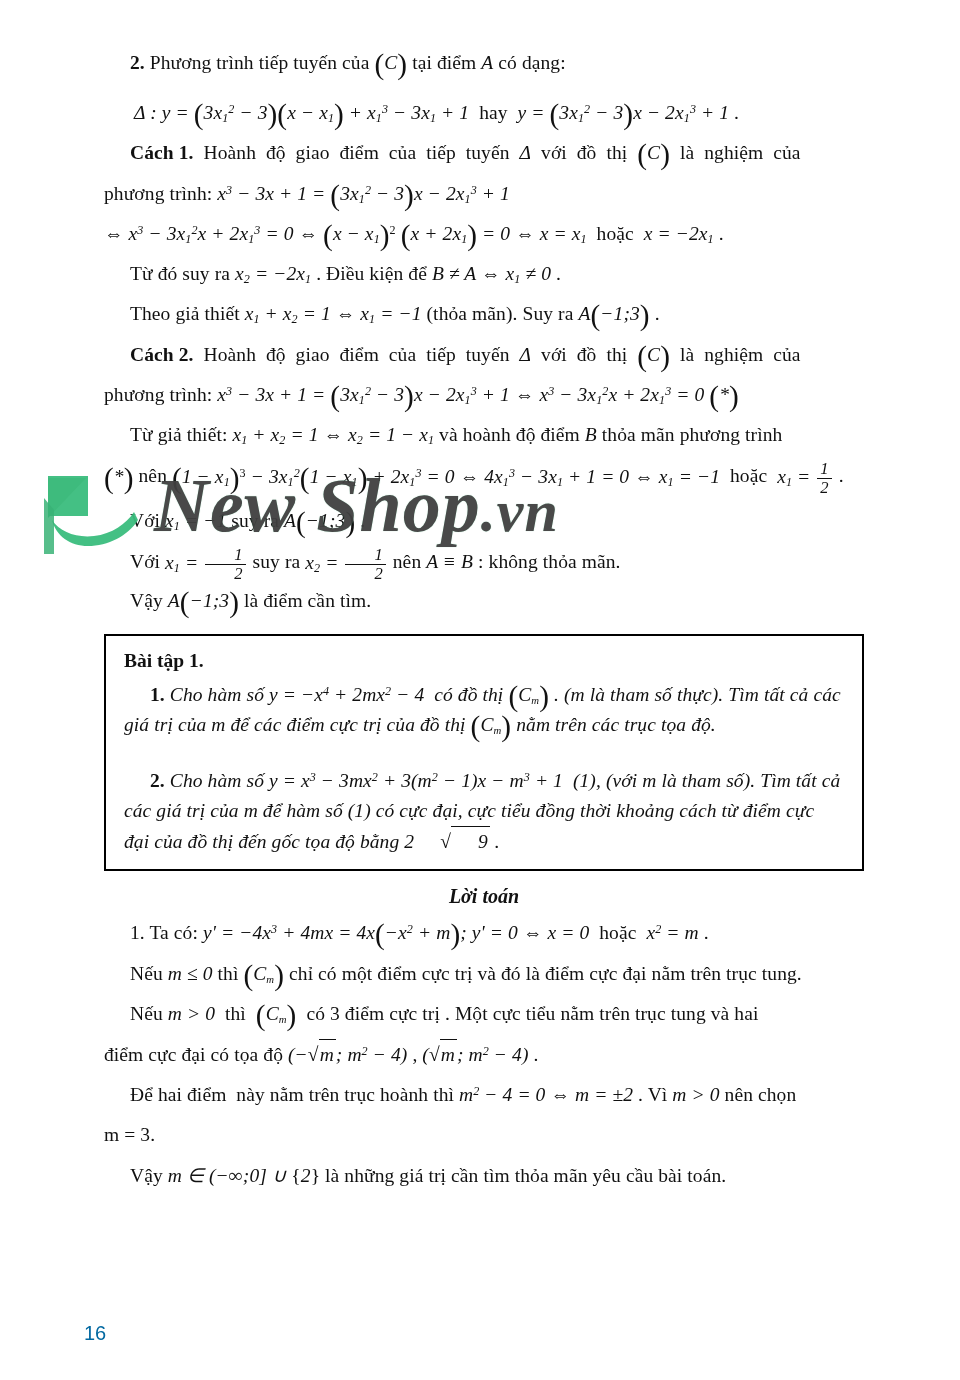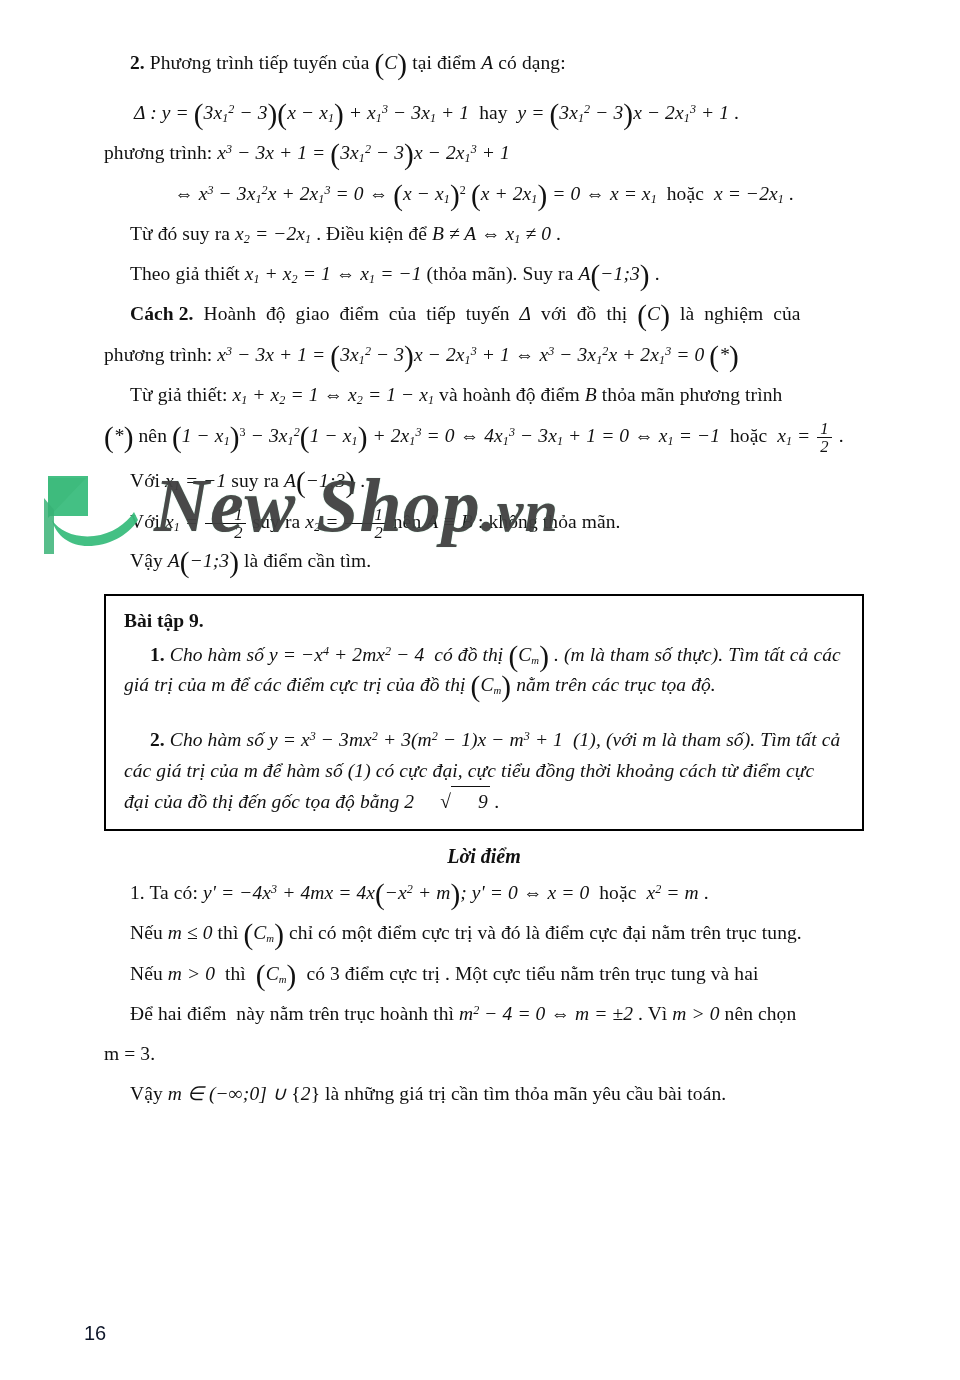--- a/index.html
+++ b/index.html
@@ -31,21 +31,21 @@
   .line {
     font-size: 19.5px;
     line-height: 1.55;
     margin: 0 0 10px 0;
     letter-spacing: 0.1px;
   }
   .indent {
     text-indent: 26px;
   }
   .center {
-    text-align: center;
+    text-align: left;
   }
   .bold { font-weight: bold; }
   .italic { font-style: italic; }
   .m {
     font-family: "Liberation Serif", serif;
     font-style: italic;
     white-space: nowrap;
   }
   sup, sub {
     font-size: 0.62em;
@@ -94,21 +94,21 @@
     font-style: italic;
     font-size: 20px;
     margin: 4px 0 10px 0;
   }
   .page-number {
     position: absolute;
     left: 84px;
     top: 1322px;
     font-size: 20px;
     font-family: "Liberation Sans", sans-serif;
-    color: #0f172a;
+    color: #0369a1;
   }
   
   .watermark {
     position: absolute;
     left: 34px;
     top: 450px;
     width: 720px;
     height: 130px;
     pointer-events: none;
     opacity: 0.95;
@@ -148,20 +148,25 @@
       tại điểm <span class="m">A</span> có dạng:
     </p>
 
     <p class="line" style="padding-left:30px;margin-top:20px;">
       <span class="m">Δ : y =
         <span class="big-paren">(</span>3x<sub>1</sub><sup>2</sup> − 3<span class="big-paren">)</span><span class="big-paren">(</span>x − x<sub>1</sub><span class="big-paren">)</span> + x<sub>1</sub><sup>3</sup> − 3x<sub>1</sub> + 1</span>
       <span style="font-style:normal;">&nbsp;hay&nbsp;</span>
       <span class="m">y = <span class="big-paren">(</span>3x<sub>1</sub><sup>2</sup> − 3<span class="big-paren">)</span>x − 2x<sub>1</sub><sup>3</sup> + 1</span> .
     </p>
 
+    <p class="line indent">
+      <span class="bold">Cách 1.</span>&nbsp; Hoành&nbsp; độ&nbsp; giao&nbsp; điểm&nbsp; của&nbsp; tiếp&nbsp; tuyến&nbsp;
+      <span class="m">Δ</span>&nbsp; với&nbsp; đồ&nbsp; thị&nbsp;
+      <span class="m"><span class="big-paren">(</span>C<span class="big-paren">)</span></span>&nbsp; là&nbsp; nghiệm&nbsp; của
+    </p>
 
     <p class="line">
       phương trình: <span class="m">x<sup>3</sup> − 3x + 1 = <span class="big-paren">(</span>3x<sub>1</sub><sup>2</sup> − 3<span class="big-paren">)</span>x − 2x<sub>1</sub><sup>3</sup> + 1</span>
     </p>
 
     <p class="line center">
       <span class="m">⇔ x<sup>3</sup> − 3x<sub>1</sub><sup>2</sup>x + 2x<sub>1</sub><sup>3</sup> = 0 ⇔ <span class="big-paren">(</span>x − x<sub>1</sub><span class="big-paren">)</span><sup style="font-style:normal;">2</sup> <span class="big-paren">(</span>x + 2x<sub>1</sub><span class="big-paren">)</span> = 0 ⇔ x = x<sub>1</sub></span>
       <span style="font-style:normal;">&nbsp;hoặc&nbsp;</span>
       <span class="m">x = −2x<sub>1</sub></span> .
     </p>
@@ -205,55 +210,59 @@
       Với <span class="m">x<sub>1</sub> = <span class="frac"><span class="num">1</span><span class="den">2</span></span></span>
       suy ra <span class="m">x<sub>2</sub> = <span class="frac"><span class="num">1</span><span class="den">2</span></span></span>
       nên <span class="m">A ≡ B</span> : không thỏa mãn.
     </p>
 
     <p class="line indent">
       Vậy <span class="m">A<span class="big-paren">(</span>−1;3<span class="big-paren">)</span></span> là điểm cần tìm.
     </p>
 
     <div class="box">
-      <div class="box-title">Bài tập 9.</div>
+      <div class="box-title">Bài tập 1.</div>
 
       <p class="line indent italic">
         <span class="bold" style="font-style:normal;">1.</span> Cho hàm số
         <span class="m">y = −x<sup>4</sup> + 2mx<sup>2</sup> − 4</span>&nbsp; có đồ thị
         <span class="m"><span class="big-paren">(</span>C<sub style="font-size:0.55em;">m</sub><span class="big-paren">)</span></span> . (m là tham số thực). Tìm tất cả
         các giá trị của m để các điểm cực trị của đồ thị
         <span class="m"><span class="big-paren">(</span>C<sub style="font-size:0.55em;">m</sub><span class="big-paren">)</span></span> nằm trên các trục tọa độ.
       </p>
 
       <p class="line indent italic" style="margin-bottom:2px;">
         <span class="bold" style="font-style:normal;">2.</span> Cho hàm số
         <span class="m">y = x<sup>3</sup> − 3mx<sup>2</sup> + 3(m<sup>2</sup> − 1)x − m<sup>3</sup> + 1</span>&nbsp; (1), (với m là tham số). Tìm tất cả
         các giá trị của m để hàm số (1) có cực đại, cực tiểu đồng thời khoảng cách từ điểm cực
         đại của đồ thị đến gốc tọa độ bằng
         <span class="m">2<span class="sqrt"><span class="rad">√</span><span class="body">9</span></span></span> .
       </p>
     </div>
 
-    <div class="solution-head">Lời điểm</div>
+    <div class="solution-head">Lời toán</div>
 
     <p class="line indent">
       1. Ta có: <span class="m">y' = −4x<sup>3</sup> + 4mx = 4x<span class="big-paren">(</span>−x<sup>2</sup> + m<span class="big-paren">)</span>; y' = 0 ⇔ x = 0</span>
       <span style="font-style:normal;">&nbsp;hoặc&nbsp;</span>
       <span class="m">x<sup>2</sup> = m</span> .
     </p>
 
     <p class="line indent">
       Nếu <span class="m">m ≤ 0</span> thì <span class="m"><span class="big-paren">(</span>C<sub style="font-size:0.55em;">m</sub><span class="big-paren">)</span></span> chỉ có một điểm cực trị và đó là điểm cực đại nằm trên trục tung.
     </p>
 
     <p class="line indent">
       Nếu <span class="m">m &gt; 0</span>&nbsp; thì&nbsp; <span class="m"><span class="big-paren">(</span>C<sub style="font-size:0.55em;">m</sub><span class="big-paren">)</span></span>&nbsp; có 3 điểm cực trị . Một cực tiểu nằm trên trục tung và hai
     </p>
 
+    <p class="line">
+      điểm cực đại có tọa độ <span class="m">(−<span class="sqrt"><span class="rad">√</span><span class="body">m</span></span>; m<sup>2</sup> − 4)</span> ,
+      <span class="m">(<span class="sqrt"><span class="rad">√</span><span class="body">m</span></span>; m<sup>2</sup> − 4)</span> .
+    </p>
 
     <p class="line indent">
       Để hai điểm&nbsp; này nằm trên trục hoành thì <span class="m">m<sup>2</sup> − 4 = 0 ⇔ m = ±2</span> . Vì <span class="m">m &gt; 0</span> nên chọn
     </p>
 
     <p class="line">m = 3.</p>
 
     <p class="line indent">
       Vậy <span class="m">m ∈ (−∞;0] ∪ <span style="font-style:normal;">{</span>2<span style="font-style:normal;">}</span></span> là những giá trị cần tìm thỏa mãn yêu cầu bài toán.
     </p>

